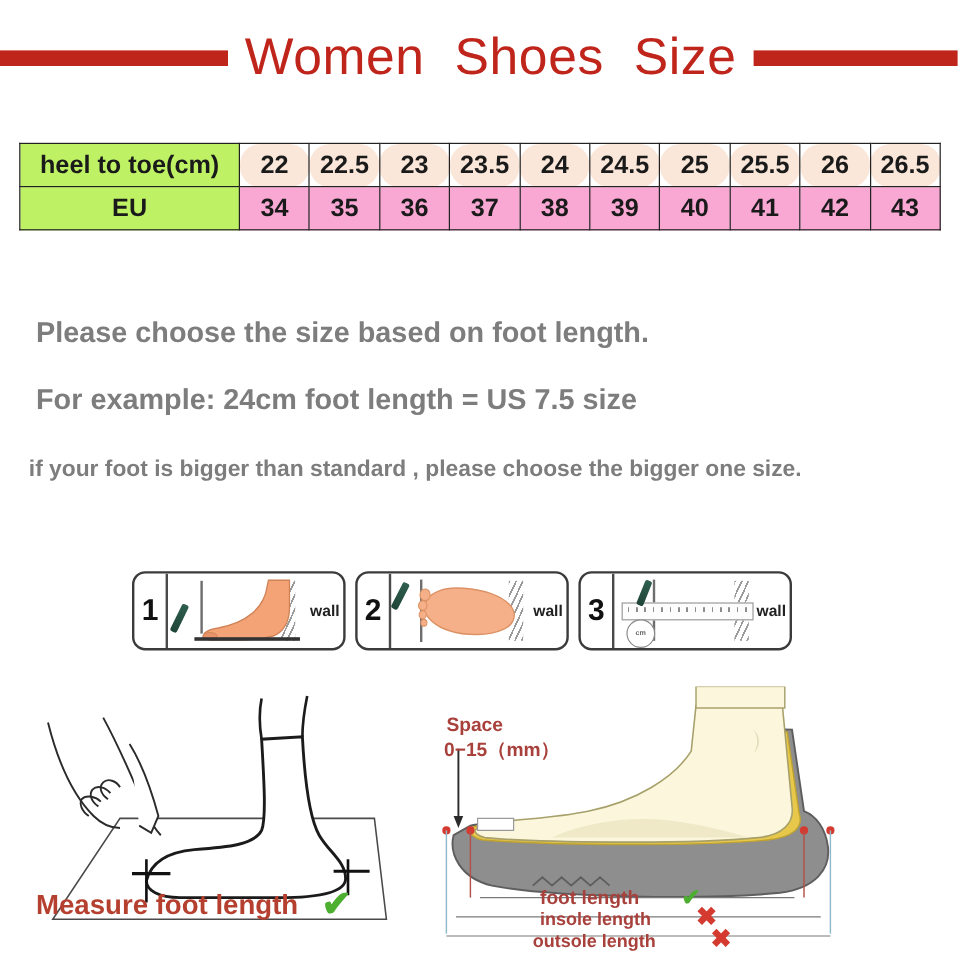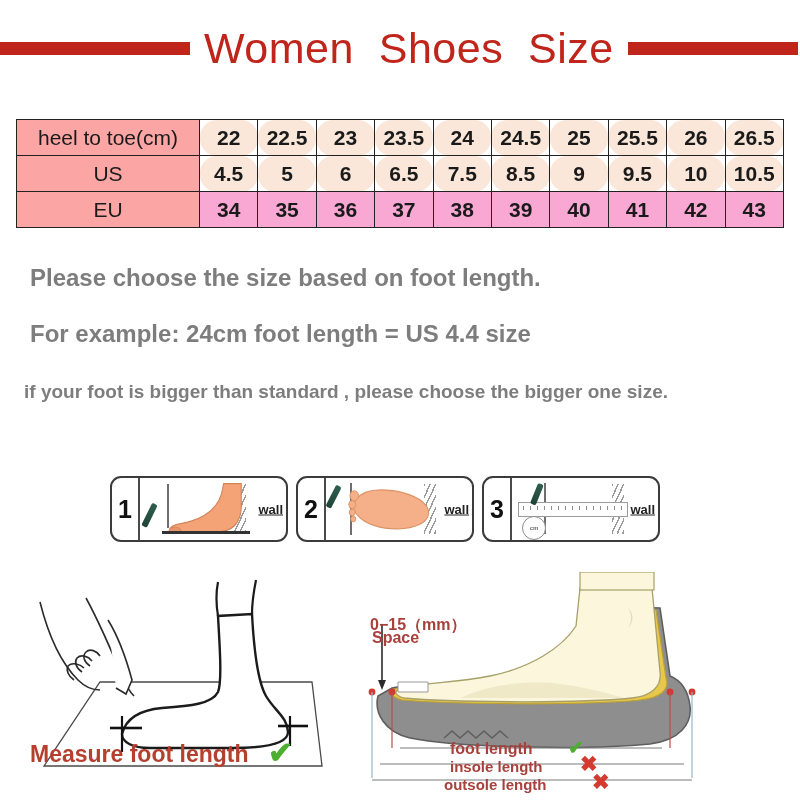--- a/index.html
+++ b/index.html
@@ -41,23 +41,23 @@
   }
   #size-table td{
     border:1.5px solid #222;
     height:35px;
     text-align:center;
     font-size:21px;
     color:#1a1a1a;
     padding:0;
   }
   td.rowlabel{
-    background:#fca5a5;
+    background:#bef264;
     color:#2a0a08;
-    font-weight:normal;
+    font-weight:bold;
     text-align:right;
     padding-right:14px;
     width:182px;
     font-size:21px;
   }
   td.cell-cream{background:#fae7d9;border-radius:17px;}
   td.cell-blue{background:#f9a8d4;}
   td.cell-blue,td.cell-cream{font-weight:bold;}
 
   
@@ -90,21 +90,21 @@
     flex:0 0 26px;
     display:flex;align-items:center;justify-content:center;
     font-size:25px;font-weight:bold;color:#111;
     border-right:2px solid #4a4a4a;
   }
   .step-art{
     flex:1 1 auto;position:relative;
   }
   .wall-label{
     position:absolute;right:3px;top:50%;transform:translateY(-50%);
-    font-size:13px;font-weight:bold;color:#222;text-decoration:underline;
+    font-size:13px;font-weight:bold;color:#222;
   }
   .hatch-wall{
     position:absolute;top:6px;bottom:6px;width:12px;
     background:repeating-linear-gradient(115deg,#9a9a9a 0 1.4px,transparent 1.4px 5px);
   }
   .vline{position:absolute;width:1.6px;background:#6e6e6e;}
   .pencil{
     position:absolute;width:6px;border-radius:2px;
     background:linear-gradient(180deg,#2f5f4f 0%,#1f4438 100%);
   }
@@ -139,21 +139,21 @@
     font-size:30px;color:#4caf2f;font-weight:bold;
   }
 
   
   #shoe-diagram{
     position:absolute;left:340px;top:572px;width:460px;height:228px;
   }
   .shoe-label{
     position:absolute;color:#a8403c;font-weight:bold;white-space:nowrap;
   }
-  #space-label-1{left:32px;top:24px;font-size:16px;margin-top:33px;}
+  #space-label-1{left:32px;top:24px;font-size:16px;}
   #space-label-2{left:30px;top:43px;font-size:16px;}
   #lbl-foot{left:110px;top:168px;font-size:16px;}
   #lbl-insole{left:110px;top:186px;font-size:15px;}
   #lbl-outsole{left:104px;top:204px;font-size:15px;text-align:center;}
   .mark-ok{position:absolute;color:#4caf2f;font-weight:bold;font-size:19px;}
   .mark-no{position:absolute;color:#d43a2f;font-weight:bold;font-size:21px;}
   #ok-foot{left:228px;top:164px;}
   #no-insole{left:240px;top:180px;}
   #no-outsole{left:252px;top:198px;}
 </style>
@@ -175,50 +175,37 @@
       <td class="cell-cream">23</td>
       <td class="cell-cream">23.5</td>
       <td class="cell-cream">24</td>
       <td class="cell-cream">24.5</td>
       <td class="cell-cream">25</td>
       <td class="cell-cream">25.5</td>
       <td class="cell-cream">26</td>
       <td class="cell-cream">26.5</td>
     </tr>
     <tr>
-      <td class="rowlabel">US</td>
-      <td class="cell-cream">4.5</td>
-      <td class="cell-cream">5</td>
-      <td class="cell-cream">6</td>
-      <td class="cell-cream">6.5</td>
-      <td class="cell-cream">7.5</td>
-      <td class="cell-cream">8.5</td>
-      <td class="cell-cream">9</td>
-      <td class="cell-cream">9.5</td>
-      <td class="cell-cream">10</td>
-      <td class="cell-cream">10.5</td>
-    </tr>
-    <tr>
       <td class="rowlabel">EU</td>
       <td class="cell-blue">34</td>
       <td class="cell-blue">35</td>
       <td class="cell-blue">36</td>
       <td class="cell-blue">37</td>
       <td class="cell-blue">38</td>
       <td class="cell-blue">39</td>
       <td class="cell-blue">40</td>
       <td class="cell-blue">41</td>
       <td class="cell-blue">42</td>
       <td class="cell-blue">43</td>
     </tr>
   </tbody>
 </table>
 
 <div class="note" id="note-1">Please choose the size based on foot length.</div>
-<div class="note" id="note-2">For example: 24cm foot length = US 4.4 size</div>
+<div class="note" id="note-2">For example: 24cm foot length = US 7.5 size</div>
 <div class="note" id="note-3">if your foot is bigger than standard , please choose the bigger one size.</div>
 
 <div id="steps">
 
   <div class="step-panel">
     <div class="step-num">1</div>
     <div class="step-art">
       <div class="hatch-wall" style="right:40px;"></div>
       <div class="vline" style="left:27px;top:6px;bottom:12px;"></div>
       <div class="pencil" style="left:12px;top:26px;height:25px;transform:rotate(26deg);transform-origin:top center;"></div>

